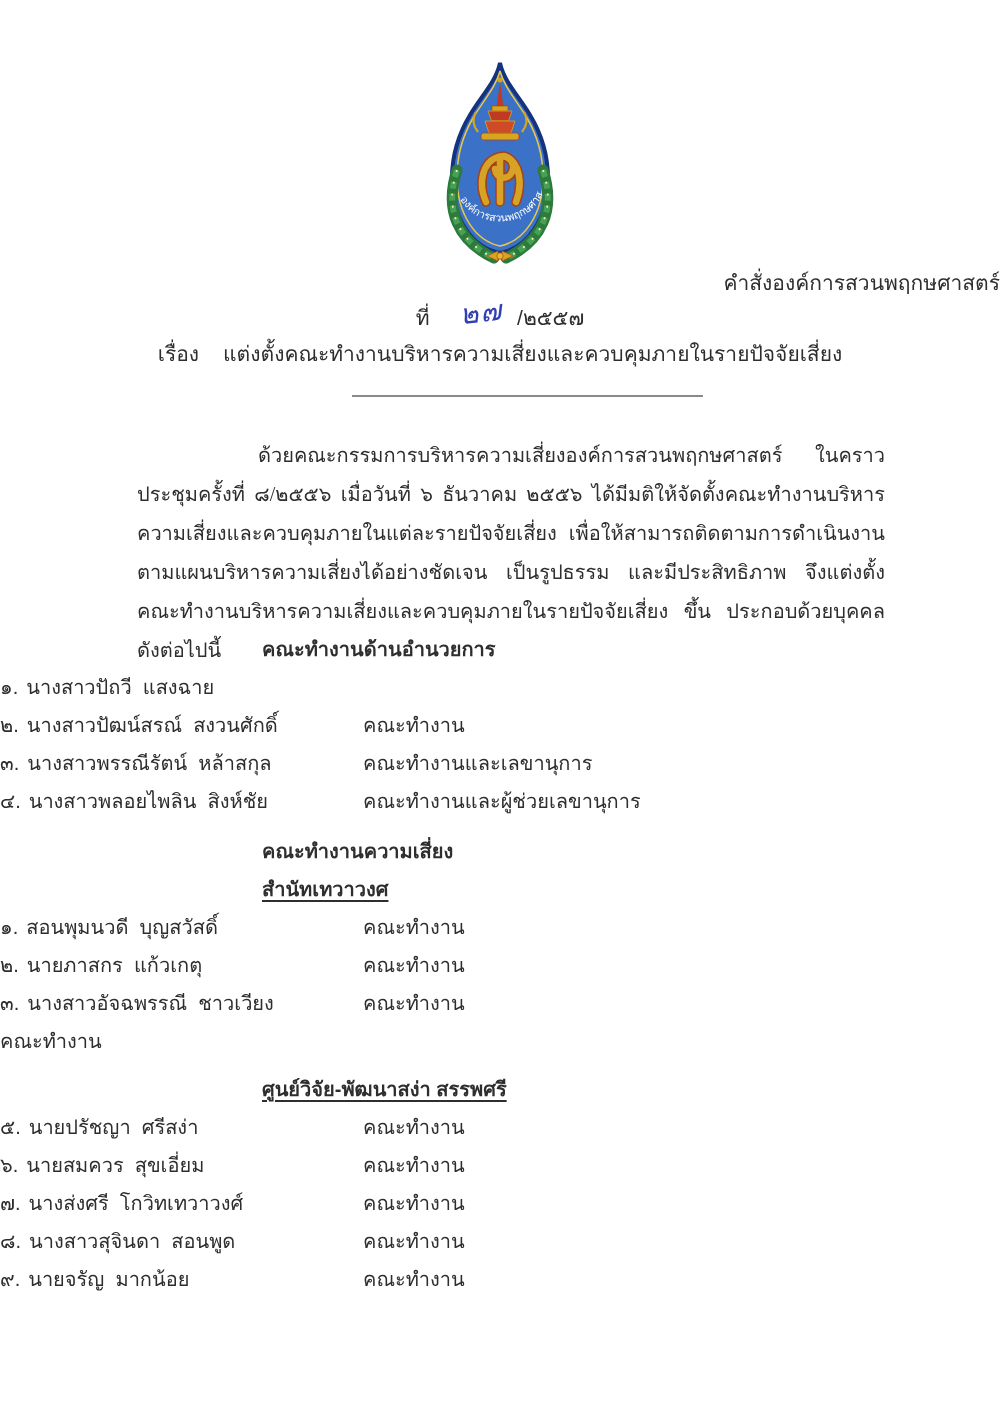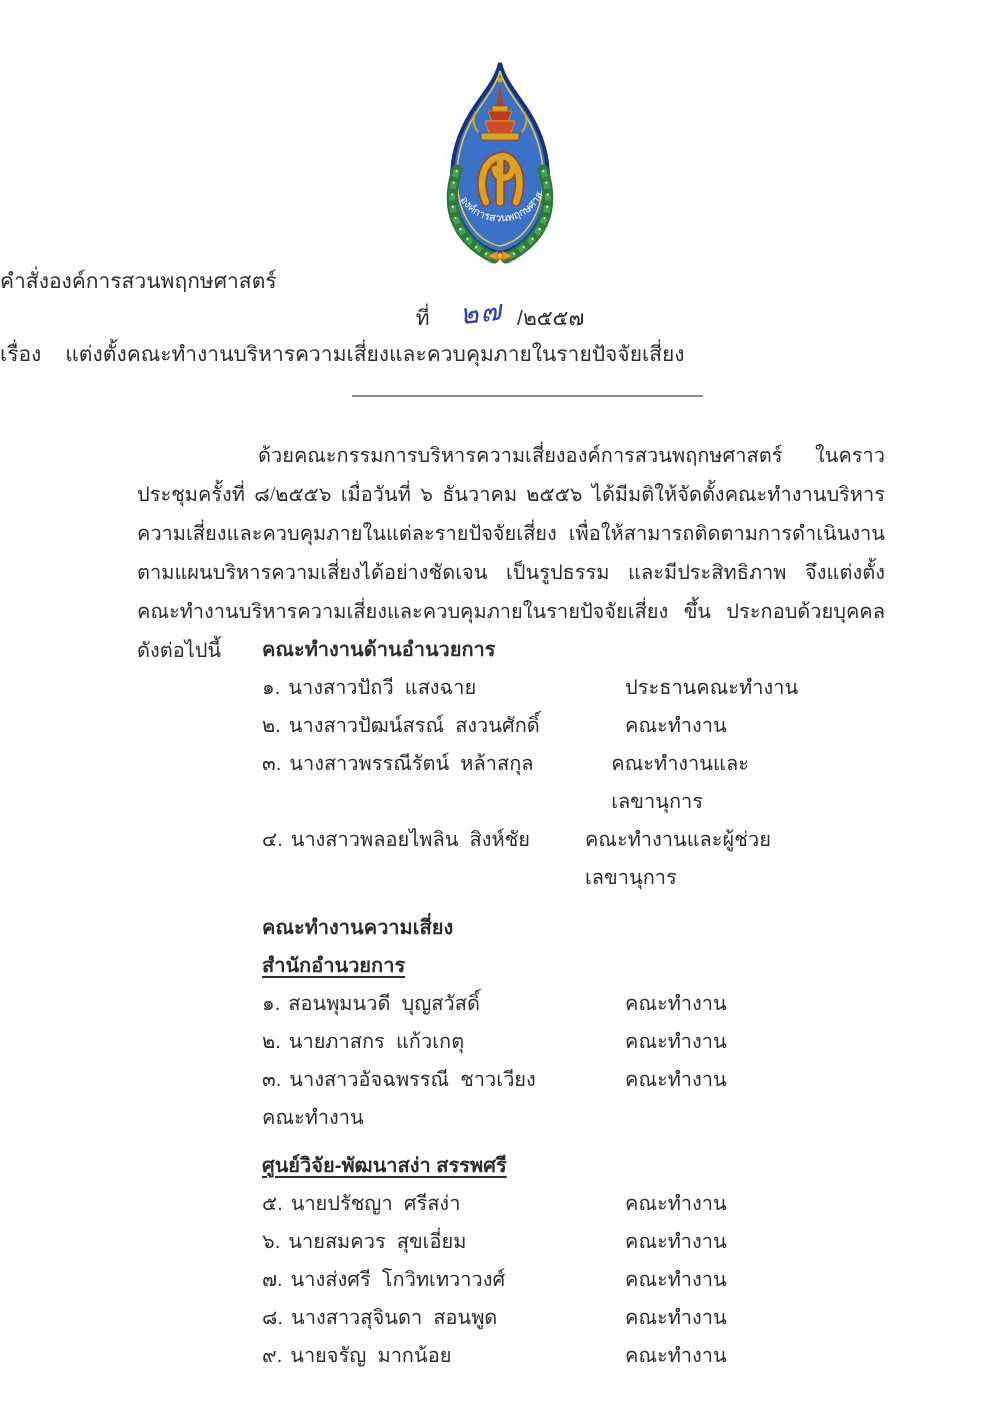--- a/index.html
+++ b/index.html
@@ -16,38 +16,38 @@
 
   
   .logo-wrap {
     position:absolute; top:60px; left:0; width:100%;
     display:flex; justify-content:center;
   }
 
   
   .header-title {
     position:absolute; top:268px; left:0; width:100%;
-    text-align:left; font-size:21px; line-height:30px;font-family:Liberation Mono, monospace;
+    text-align:right; font-size:21px; line-height:30px;
   }
   .header-number {
     position:absolute; top:298px; left:0; width:100%;
     text-align:center; font-size:21px; line-height:36px;
   }
   .handwritten {
     display:inline-block;
     color:#3240b4;
     font-size:28px;
     font-style:italic;
     transform:rotate(-7deg) translateY(-3px);
     margin:0 14px 0 30px;
     letter-spacing:2px;
   }
   .header-subject {
     position:absolute; top:338px; left:0; width:100%;
-    font-size:21px; line-height:32px;
+    text-align:center; font-size:21px; line-height:32px;
   }
   .subject-label { margin-right:24px; }
   .divider {
     position:absolute; top:395px; left:352px; width:351px;
     border-top:2px solid #8a8a8a;
   }
 
   
   .paragraph {
     position:absolute; top:436px; left:137px; width:748px;
@@ -62,21 +62,21 @@
   .lists { position:absolute; top:630px; left:0; width:832px; }
   .section-heading {
     margin-left:262px; font-weight:700; line-height:38px;
   }
   .gap-lg { margin-top:12px; }
   .gap-md { margin-top:10px; }
   .section-subheading {
     margin-left:262px; font-weight:700; line-height:38px;
     text-decoration:underline; text-underline-offset:4px;
   }
-  .member-row { display:flex; margin-left:262px; line-height:38px; }
+  .member-row { display:flex; line-height:38px; }
   .member-name { width:363px; white-space:pre-wrap; }
   .member-no { margin-right:8px; }
   .member-role { white-space:pre-wrap; }
 </style>
 </head>
 <body>
 
 <div class="page">
 
   <div class="logo-wrap">
@@ -144,37 +144,36 @@
   <div class="divider"></div>
 
   <p class="paragraph">ด้วยคณะกรรมการบริหารความเสี่ยงองค์การสวนพฤกษศาสตร์ ในคราวประชุมครั้งที่ ๘/๒๕๕๖ เมื่อวันที่ ๖ ธันวาคม ๒๕๕๖ ได้มีมติให้จัดตั้งคณะทำงานบริหารความเสี่ยงและควบคุมภายในแต่ละรายปัจจัยเสี่ยง เพื่อให้สามารถติดตามการดำเนินงานตามแผนบริหารความเสี่ยงได้อย่างชัดเจน เป็นรูปธรรม และมีประสิทธิภาพ จึงแต่งตั้งคณะทำงานบริหารความเสี่ยงและควบคุมภายในรายปัจจัยเสี่ยง ขึ้น ประกอบด้วยบุคคล ดังต่อไปนี้</p>
 
   <div class="lists">
 
     <div class="section-heading">คณะทำงานด้านอำนวยการ</div>
 
     <div class="member-row">
       <span class="member-name"><span class="member-no">๑.</span><span>นางสาวปัถวี  แสงฉาย</span></span>
-      <span class="member-role">ประธานคณะทำงาน</span>
     </div>
     <div class="member-row">
       <span class="member-name"><span class="member-no">๒.</span><span>นางสาวปัฒน์สรณ์  สงวนศักดิ์</span></span>
       <span class="member-role">คณะทำงาน</span>
     </div>
     <div class="member-row">
       <span class="member-name"><span class="member-no">๓.</span><span>นางสาวพรรณีรัตน์  หล้าสกุล</span></span>
       <span class="member-role">คณะทำงานและเลขานุการ</span>
     </div>
     <div class="member-row">
       <span class="member-name"><span class="member-no">๔.</span><span>นางสาวพลอยไพลิน  สิงห์ชัย</span></span>
       <span class="member-role">คณะทำงานและผู้ช่วยเลขานุการ</span>
     </div>
 
     <div class="section-heading gap-lg">คณะทำงานความเสี่ยง</div>
-    <div class="section-subheading">สำนักอำนวยการ</div>
+    <div class="section-subheading">สำนัทเทวาวงศ</div>
 
     <div class="member-row">
       <span class="member-name"><span class="member-no">๑.</span><span>สอนพุมนวดี  บุญสวัสดิ์</span></span>
       <span class="member-role">คณะทำงาน</span>
     </div>
     <div class="member-row">
       <span class="member-name"><span class="member-no">๒.</span><span>นายภาสกร  แก้วเกตุ</span></span>
       <span class="member-role">คณะทำงาน</span>
     </div>
     <div class="member-row">

